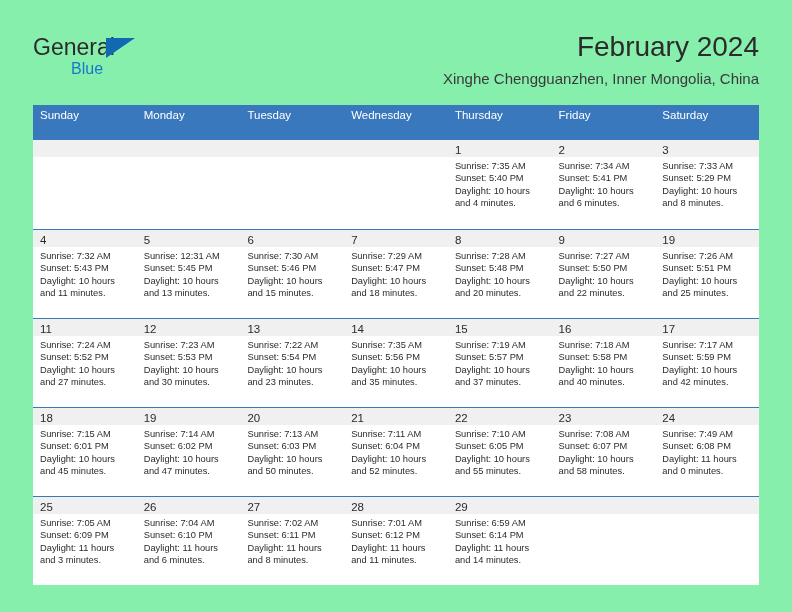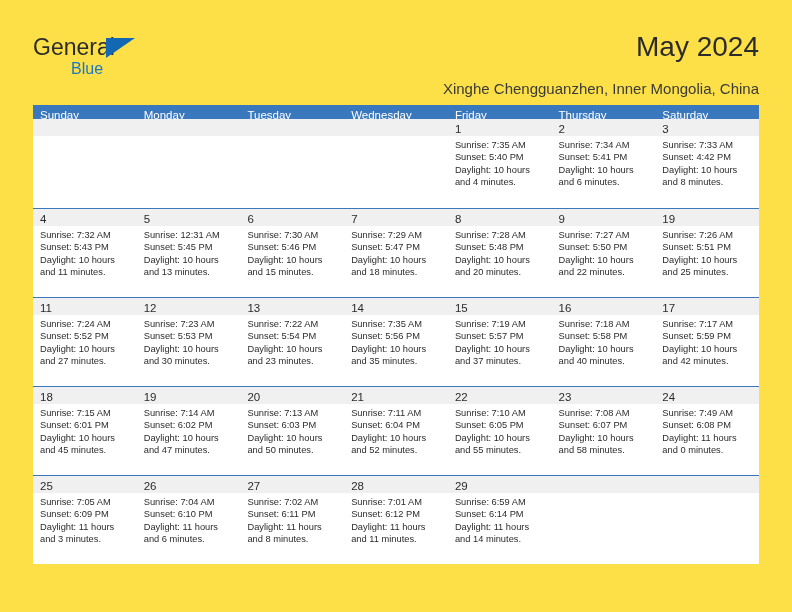--- a/index.html
+++ b/index.html
@@ -11,21 +11,21 @@
     height: 612px;
     background: #ffffff;
     font-family: "Liberation Sans", sans-serif;
     -webkit-font-smoothing: antialiased;
   }
 
   .page {
     position: relative;
     width: 792px;
     height: 612px;
-    background: #fde047;
+    background: #86efac;
     overflow: hidden;
   }
 
   
   .header {
     position: absolute;
     left: 33px;
     top: 30px;
     width: 726px;
     height: 68px;
@@ -74,41 +74,41 @@
     text-align: right;
   }
   .cal-title {
     font-size: 28px;
     color: #2b2b2b;
     font-weight: 400;
     line-height: 34px;
     white-space: nowrap;
   }
   .cal-subtitle {
-    margin-top: 15px;
+    margin-top: 5px;
     font-size: 15px;
     color: #3a3a3a;
     font-weight: 400;
     line-height: 20px;
     white-space: nowrap;
   }
 
   
   .calendar {
     position: absolute;
     left: 33px;
     top: 105px;
     width: 726px;
   }
 
   .weekday-row {
     display: flex;
     width: 100%;
     background: #3a78bd;
-    height: 14px;
+    height: 35px;
   }
   .weekday {
     flex: 1 1 0;
     color: #ffffff;
     font-size: 11.5px;
     line-height: 21px;
     padding-left: 7px;
     white-space: nowrap;
   }
 
@@ -160,34 +160,34 @@
 
   <div class="header">
 
     <div class="logo">
       <span class="logo-general">General</span>
       <span class="logo-triangle"></span>
       <span class="logo-blue">Blue</span>
     </div>
 
     <div class="title-block">
-      <div class="cal-title">May 2024</div>
+      <div class="cal-title">February 2024</div>
       <div class="cal-subtitle">Xinghe Chengguanzhen, Inner Mongolia, China</div>
     </div>
 
   </div>
 
   <div class="calendar">
     <div class="weekday-row" id="weekday-row">
         <div class="weekday">Sunday</div>
         <div class="weekday">Monday</div>
         <div class="weekday">Tuesday</div>
         <div class="weekday">Wednesday</div>
+        <div class="weekday">Thursday</div>
         <div class="weekday">Friday</div>
-        <div class="weekday">Thursday</div>
         <div class="weekday">Saturday</div>
       </div>
     <div id="weeks-container">
         <div class="week-row first">
           <div class="day-cell empty">
             <div class="day-num-band"><span class="day-num"></span></div>
             <div class="day-body">
               <div class="day-line"></div>
               <div class="day-line"></div>
               <div class="day-line"></div>
@@ -236,21 +236,21 @@
               <div class="day-line">Sunrise: 7:34 AM</div>
               <div class="day-line">Sunset: 5:41 PM</div>
               <div class="day-line">Daylight: 10 hours</div>
               <div class="day-line">and 6 minutes.</div>
             </div>
           </div>
           <div class="day-cell">
             <div class="day-num-band"><span class="day-num">3</span></div>
             <div class="day-body">
               <div class="day-line">Sunrise: 7:33 AM</div>
-              <div class="day-line">Sunset: 4:42 PM</div>
+              <div class="day-line">Sunset: 5:29 PM</div>
               <div class="day-line">Daylight: 10 hours</div>
               <div class="day-line">and 8 minutes.</div>
             </div>
           </div>
         </div>
         <div class="week-row">
           <div class="day-cell">
             <div class="day-num-band"><span class="day-num">4</span></div>
             <div class="day-body">
               <div class="day-line">Sunrise: 7:32 AM</div>

